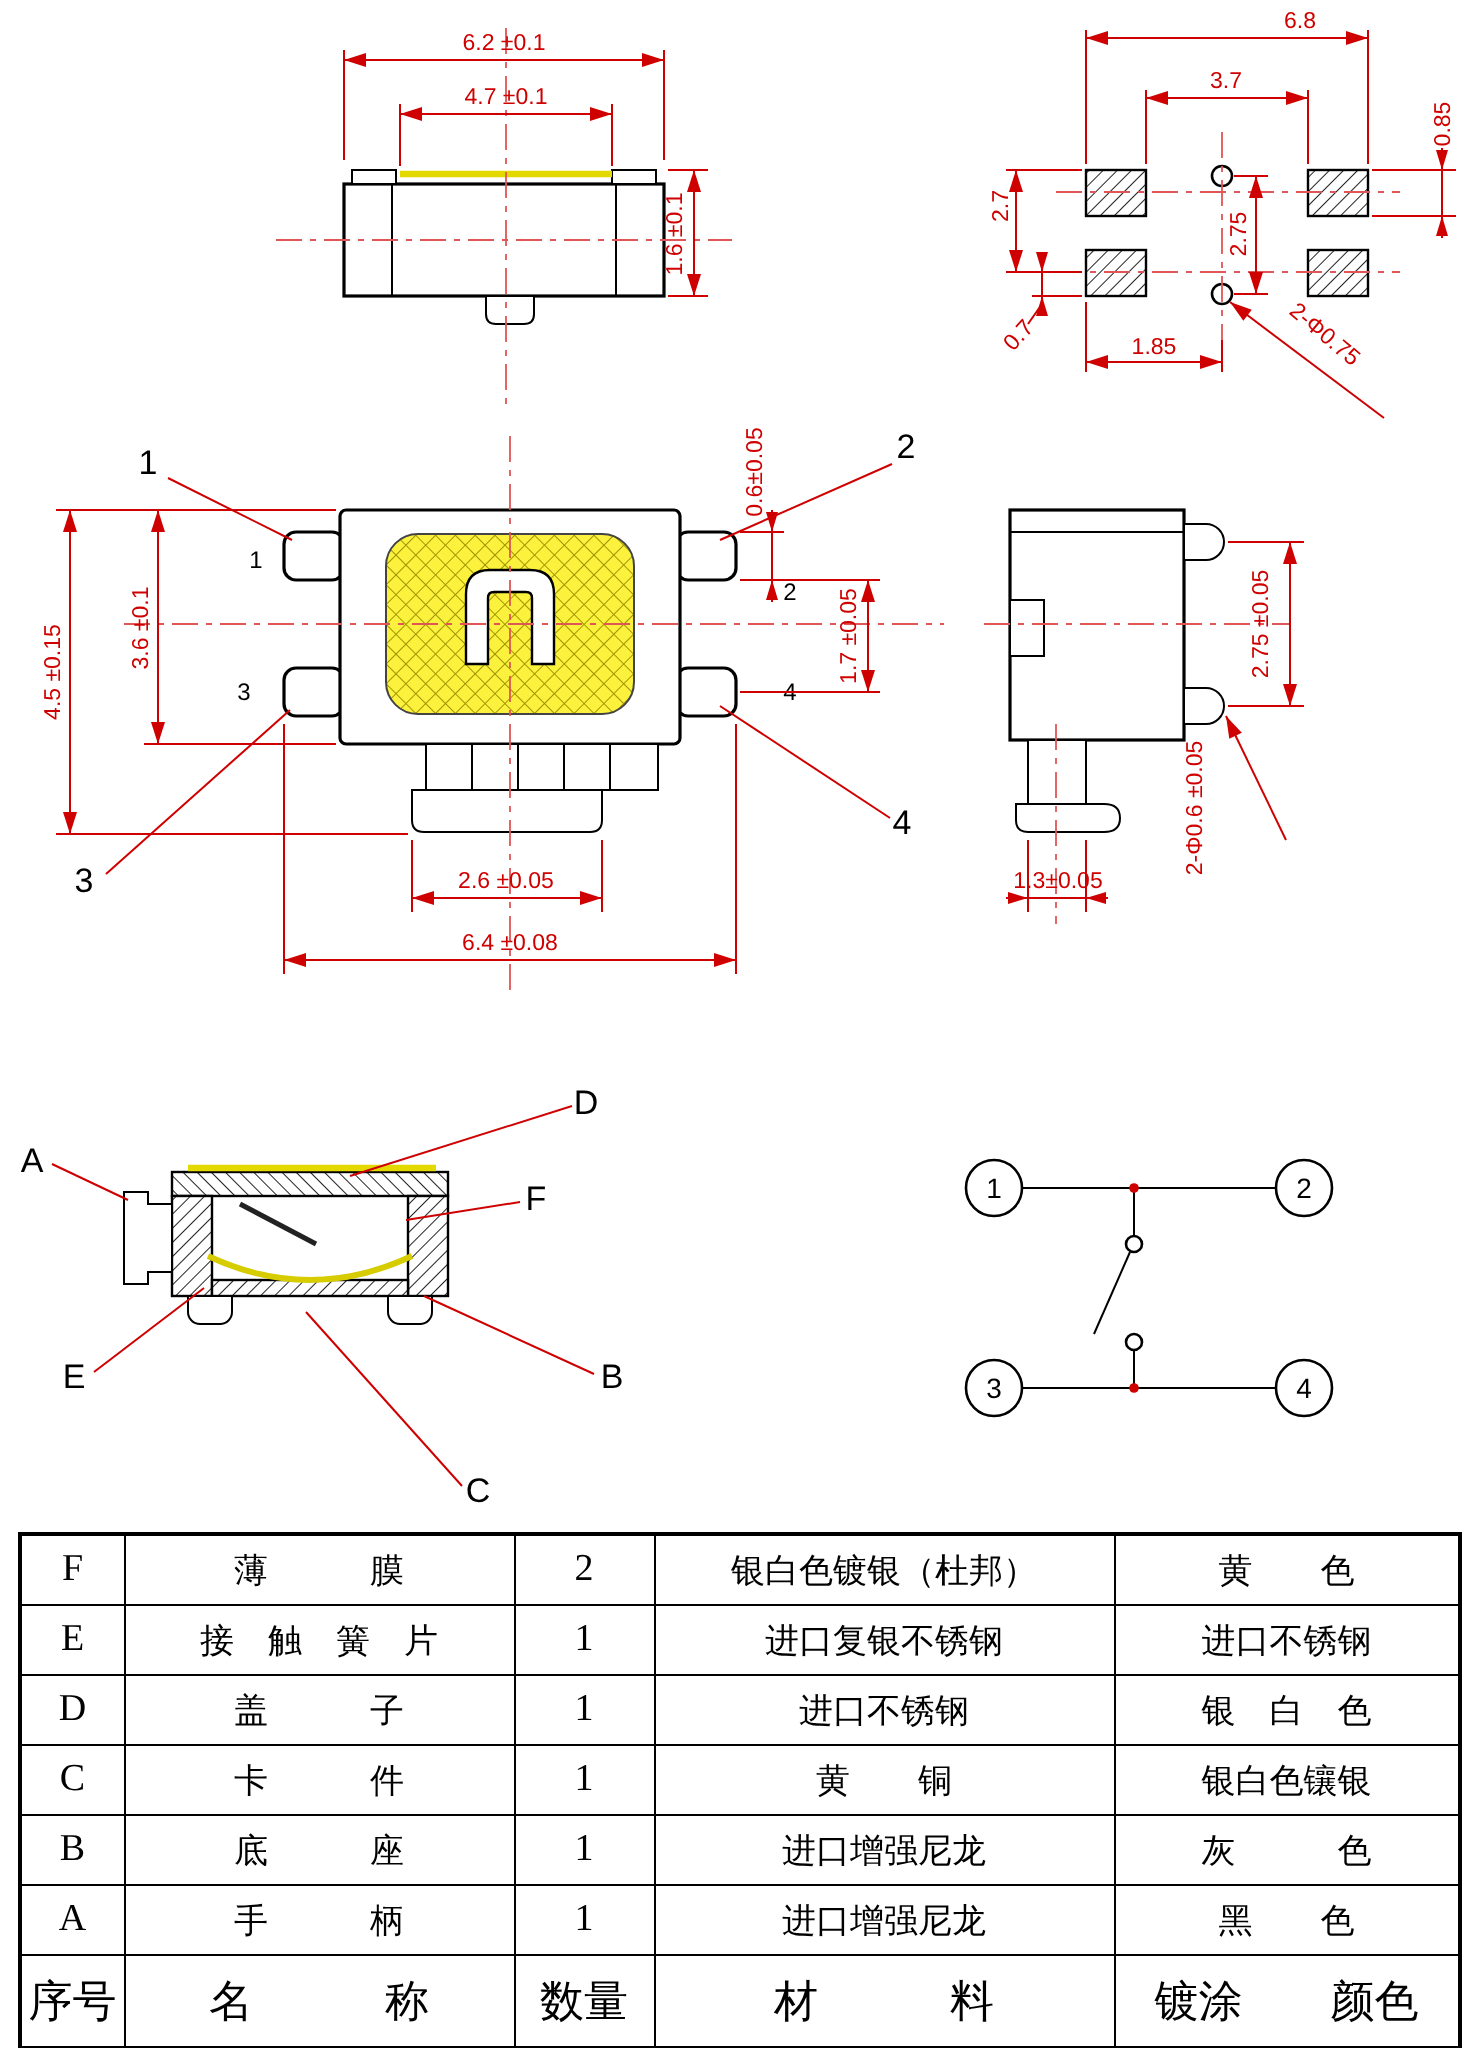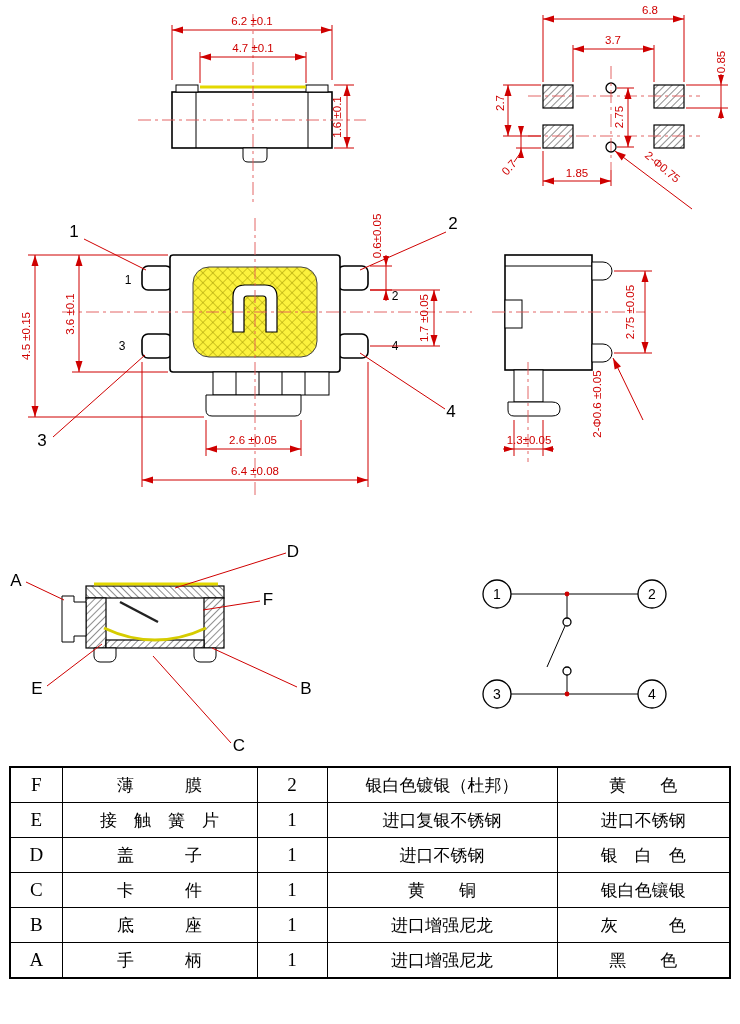--- a/index.html
+++ b/index.html
@@ -319,14 +319,21 @@
       <td>进口增强尼龙</td>
       <td>灰　　　色</td>
     </tr>
     <tr>
       <td class="idc">A</td>
       <td>手　　　柄</td>
       <td class="qty">1</td>
       <td>进口增强尼龙</td>
       <td>黑　　色</td>
     </tr>
+    <tr class="hdr">
+      <td>序号</td>
+      <td>名　　　称</td>
+      <td>数量</td>
+      <td>材　　　料</td>
+      <td>镀涂　　颜色</td>
+    </tr>
   </tbody>
 </table>
 
 </body></html>

